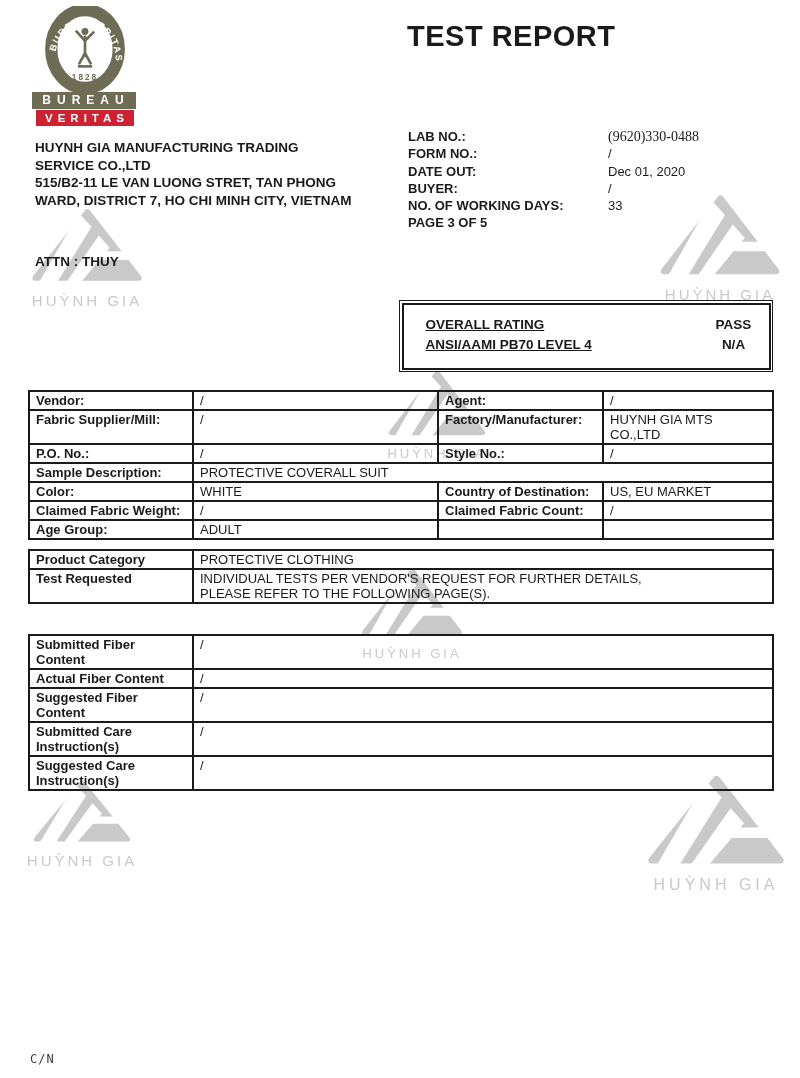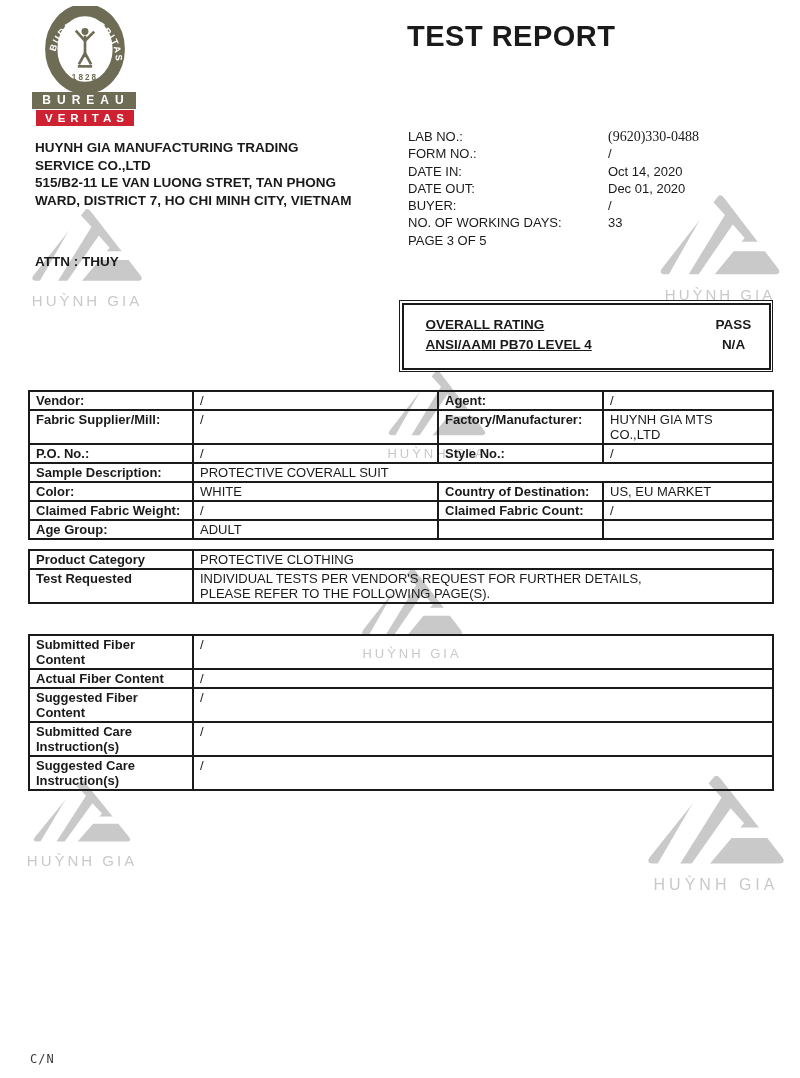--- a/index.html
+++ b/index.html
@@ -31,21 +31,21 @@
     font-size:12px;line-height:17px;letter-spacing:6px;padding-left:4px;box-sizing:border-box;}
   .band-veritas{left:36px;top:110px;width:98px;height:16px;background:var(--brand_red);
     font-size:11.5px;line-height:16px;letter-spacing:5px;padding-left:4px;box-sizing:border-box;}
   .report-title{left:407px;top:20px;font-size:29px;font-weight:bold;letter-spacing:.5px;white-space:nowrap;}
 
   .applicant{left:35px;top:139px;font-size:13.5px;font-weight:bold;line-height:17.5px;}
   .attn{left:35px;top:254px;font-size:13.5px;font-weight:bold;}
 
   .report-info{left:408px;top:128px;width:370px;font-size:13px;line-height:17.3px;}
   .ri-row{position:relative;white-space:nowrap;}
-  .ri-label{font-weight:normal;}
+  .ri-label{font-weight:bold;}
   .ri-value{position:absolute;left:200px;top:0;font-weight:normal;}
   .ri-value.serif{font-family:"Liberation Serif",serif;font-size:14px;}
 
   
   .rating-box{left:399px;top:300px;width:374px;height:72px;border:1px solid var(--ink);box-sizing:border-box;}
   .rating-inner{position:absolute;left:1.5px;top:1.5px;right:1.5px;bottom:1.5px;border:2px solid var(--ink);
     box-sizing:border-box;padding:10px 0 0 22px;}
   .rating-row{position:relative;line-height:20px;font-size:13.5px;font-weight:bold;}
   .rating-label{text-decoration:underline;}
   .rating-value{position:absolute;left:258px;top:0;width:100px;text-align:center;text-decoration:none;}
@@ -155,24 +155,20 @@
     <div class="abs report-info">
       <div class="ri-row">
         <span class="ri-label">LAB NO.:</span>
         <span class="ri-value serif">(9620)330-0488</span>
       </div>
       <div class="ri-row">
         <span class="ri-label">FORM NO.:</span>
         <span class="ri-value">/</span>
       </div>
       <div class="ri-row">
-        <span class="ri-label">DATE IN:</span>
-        <span class="ri-value">Oct 14, 2020</span>
-      </div>
-      <div class="ri-row">
         <span class="ri-label">DATE OUT:</span>
         <span class="ri-value">Dec 01, 2020</span>
       </div>
       <div class="ri-row">
         <span class="ri-label">BUYER:</span>
         <span class="ri-value">/</span>
       </div>
       <div class="ri-row">
         <span class="ri-label">NO. OF WORKING DAYS:</span>
         <span class="ri-value">33</span>

